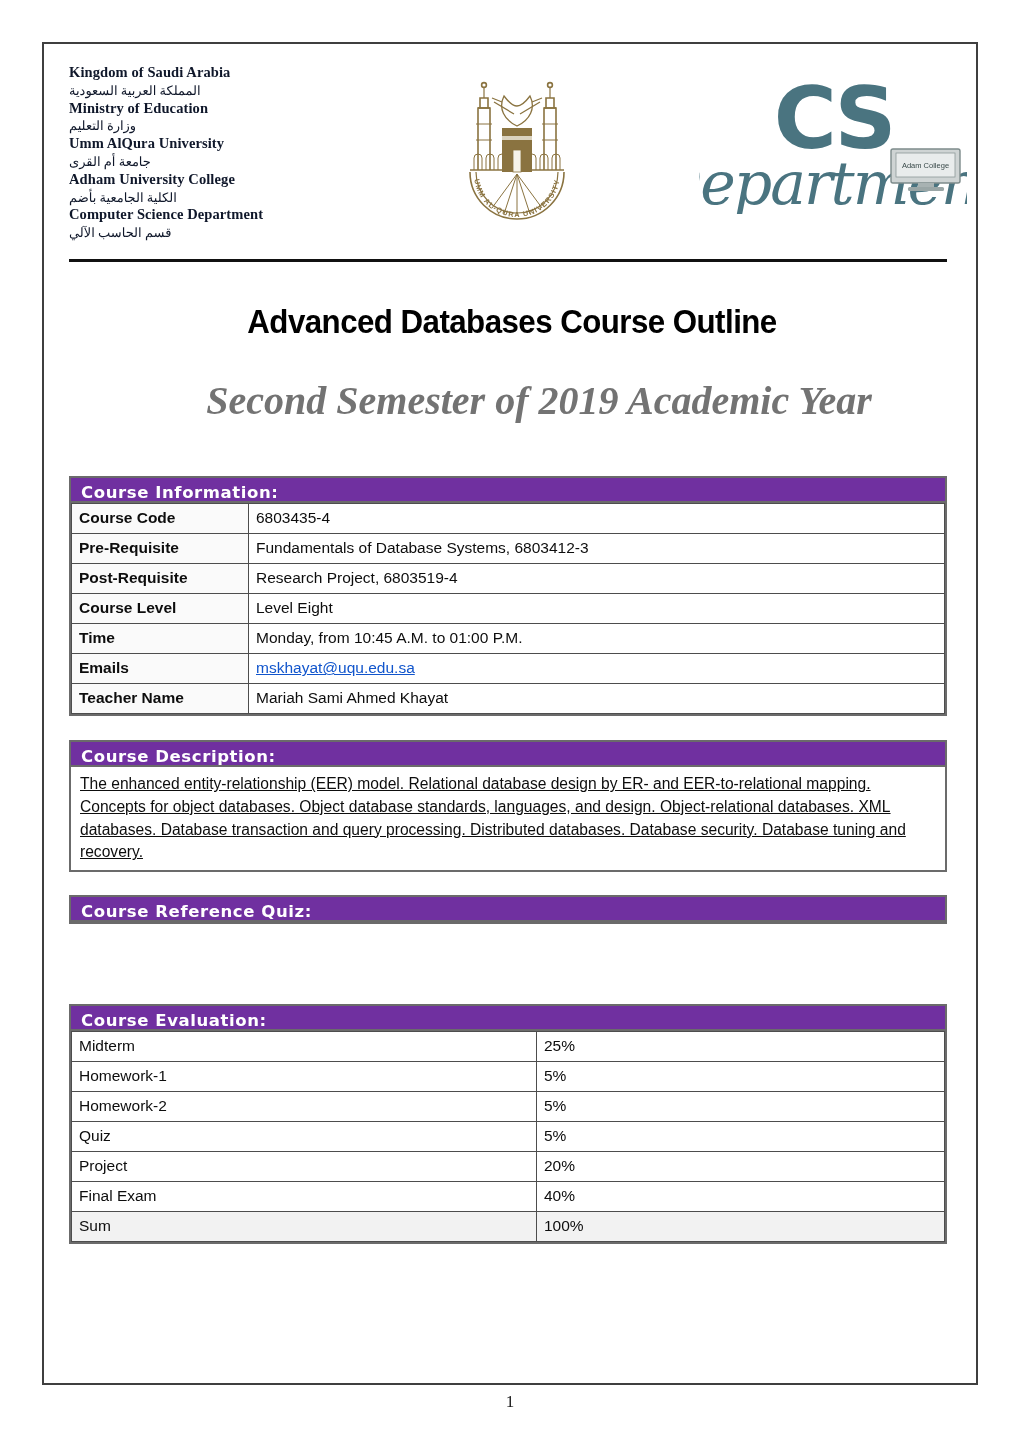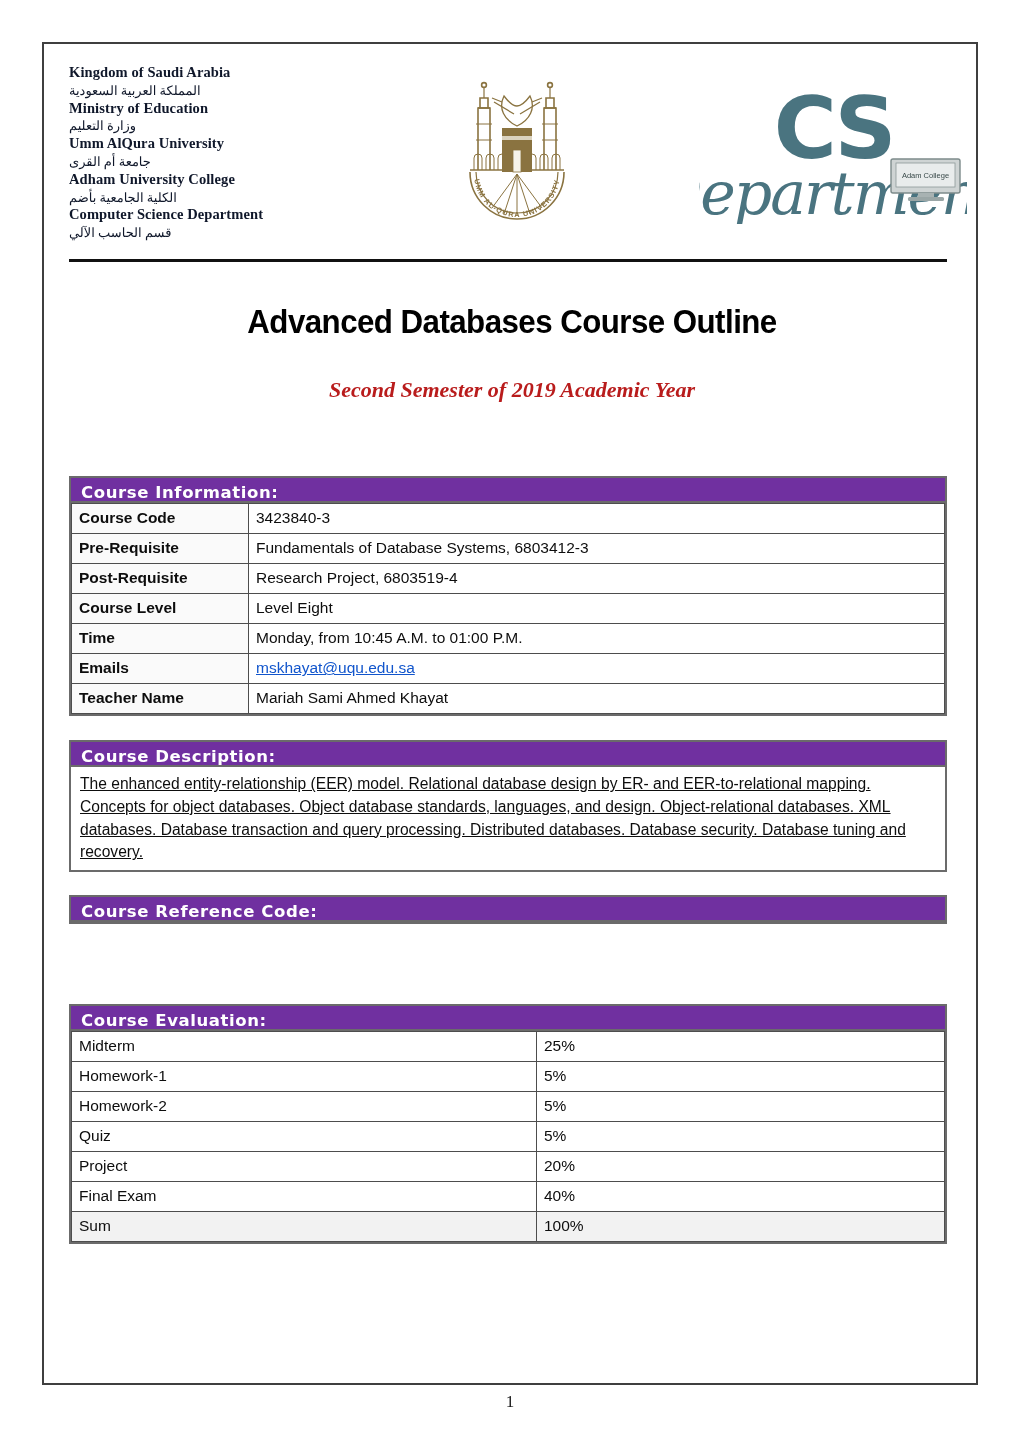--- a/index.html
+++ b/index.html
@@ -74,21 +74,21 @@
     left: 408px;
     top: 18px;
     width: 130px;
     height: 160px;
   }
 
   
   #cs-logo {
     position: absolute;
     left: 655px;
-    top: 32px;
+    top: 22px;
     width: 268px;
     height: 148px;
   }
   #cs-logo svg { display: block; }
 
   
   #header-rule {
     position: absolute;
     left: 25px;
     top: 215px;
@@ -113,22 +113,23 @@
   }
   #doc-subtitle {
     position: absolute;
     left: 0;
     top: 333px;
     width: 936px;
     text-align: center;
     font-family: "Liberation Serif", serif;
     font-style: italic;
     font-weight: bold;
-    font-size: 22px;
-    color: #b91c1c;
+    font-size: 40px;
+    color: #737373;
+    padding-left: 27px;
   }
 
   
   .block {
     position: absolute;
     left: 25px;
     width: 878px;
     border: 2px solid #6b6b6b;
     box-sizing: border-box;
     background: #ffffff;
@@ -293,21 +294,21 @@
 
   <div id="doc-title">Advanced Databases Course Outline</div>
   <div id="doc-subtitle">Second Semester of 2019 Academic Year</div>
 
   <div class="block" style="top:432px;">
     <div class="block-header">Course Information:</div>
     <table class="grid">
       <tbody>
         <tr>
           <td class="info-label">Course Code</td>
-          <td class="info-value">3423840-3</td>
+          <td class="info-value">6803435-4</td>
         </tr>
         <tr>
           <td class="info-label">Pre-Requisite</td>
           <td class="info-value">Fundamentals of Database Systems, 6803412-3</td>
         </tr>
         <tr>
           <td class="info-label">Post-Requisite</td>
           <td class="info-value">Research Project, 6803519-4</td>
         </tr>
         <tr>
@@ -331,21 +332,21 @@
       </tbody>
     </table>
   </div>
 
   <div class="block" style="top:696px;">
     <div class="block-header">Course Description:</div>
     <div class="block-body">The enhanced entity-relationship (EER) model. Relational database design by ER- and EER-to-relational mapping. Concepts for object databases. Object database standards, languages, and design. Object-relational databases. XML databases. Database transaction and query processing. Distributed databases. Database security. Database tuning and recovery.</div>
   </div>
 
   <div class="block" style="top:851px;">
-    <div class="block-header">Course Reference Code:</div>
+    <div class="block-header">Course Reference Quiz:</div>
   </div>
 
   <div class="block" style="top:960px;">
     <div class="block-header">Course Evaluation:</div>
     <table class="grid">
       <tbody>
         <tr>
           <td class="eval-item">Midterm</td>
           <td class="eval-pct">25%</td>
         </tr>

